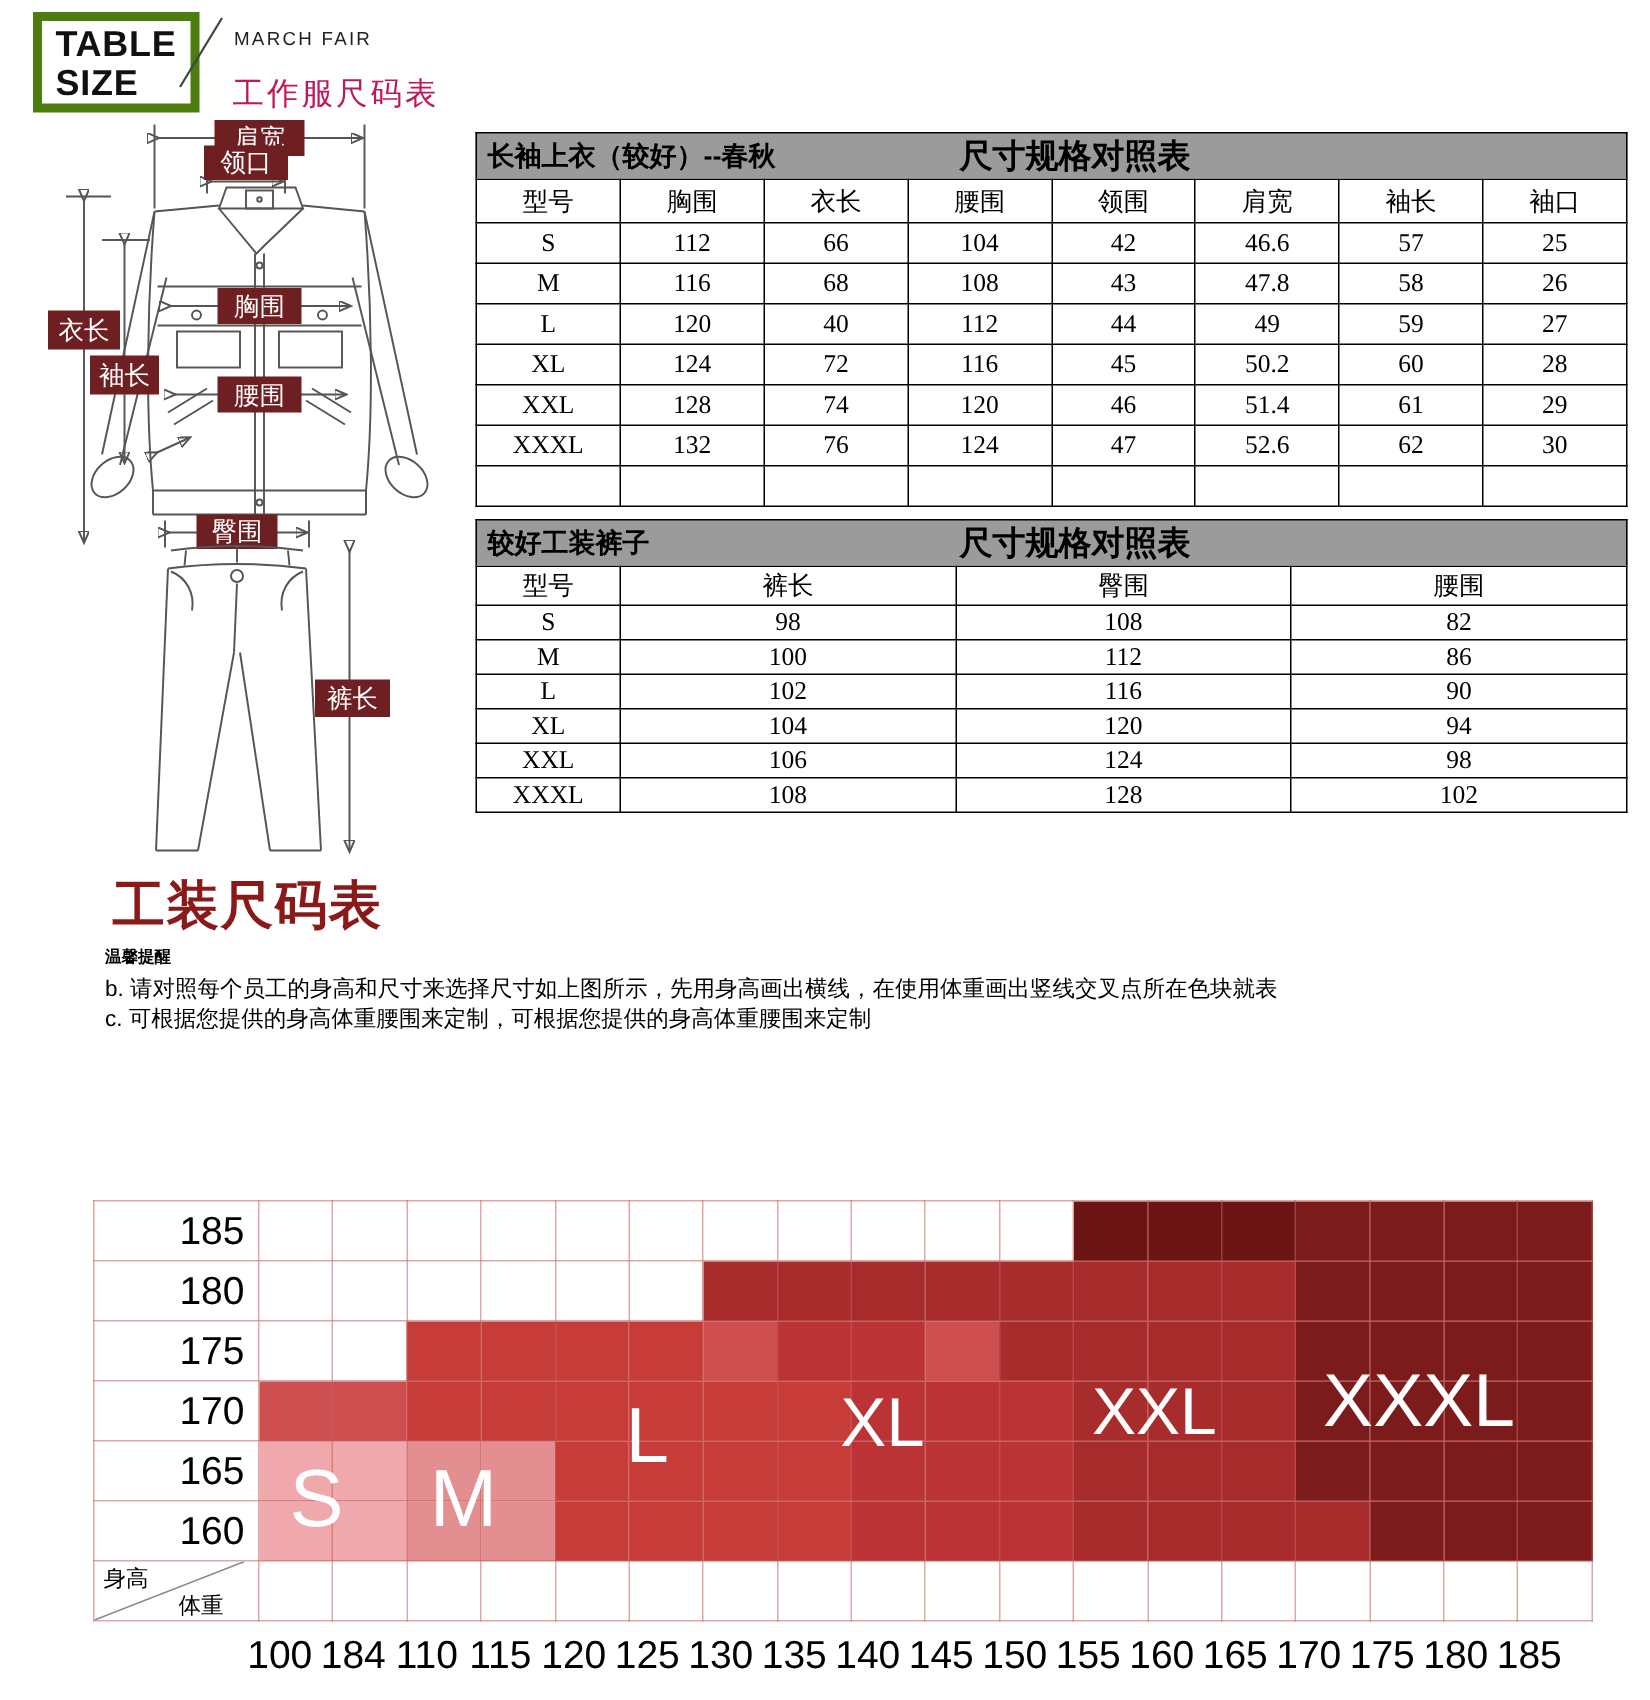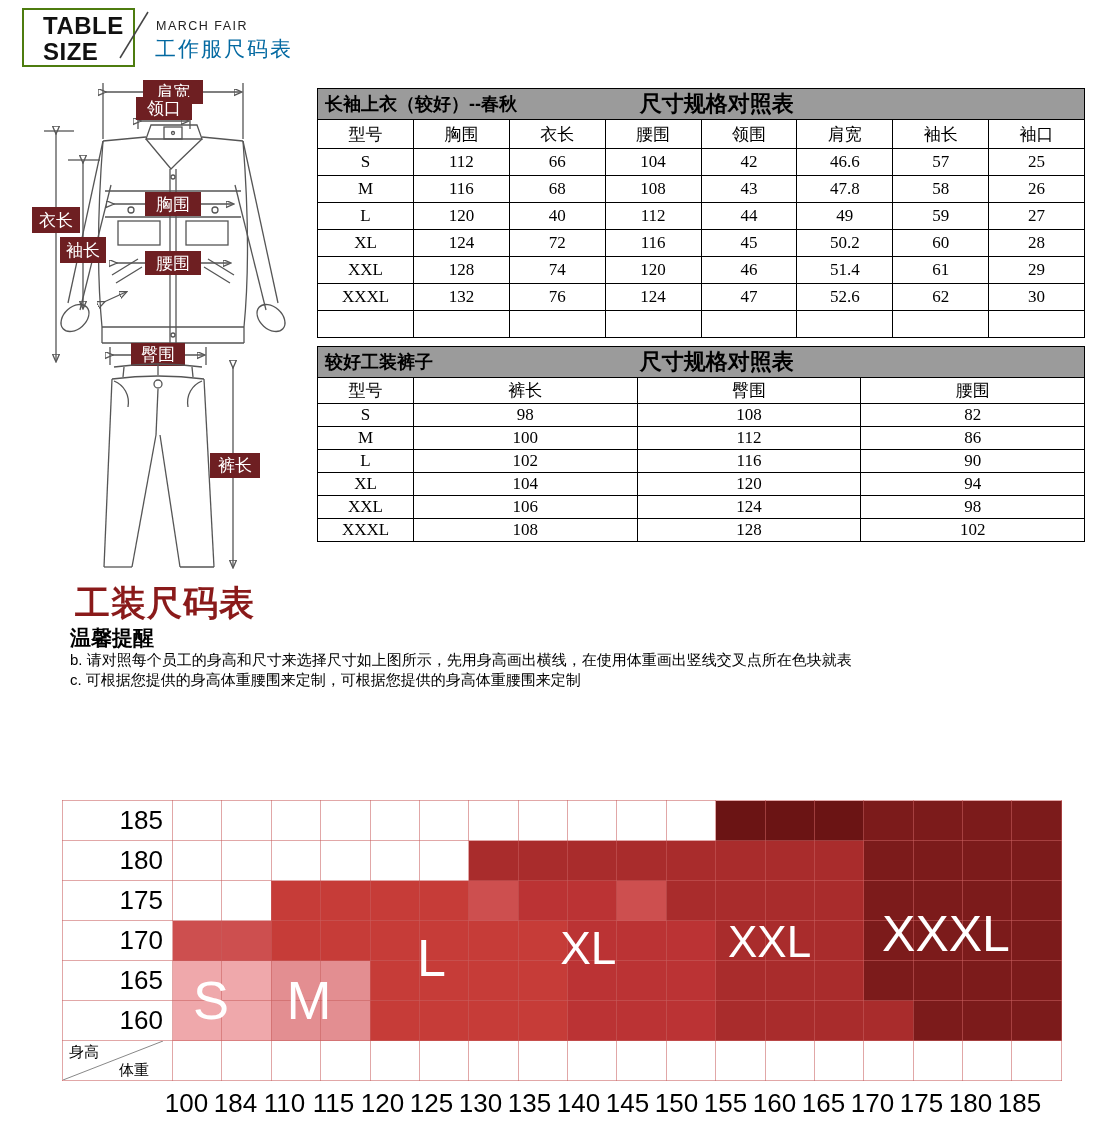--- a/index.html
+++ b/index.html
@@ -1,24 +1,24 @@
 <!DOCTYPE html>
 <html><head>
 <meta charset="utf-8">
 <style>
   html,body{margin:0;padding:0;background:#fff;}
   .page{position:relative;width:1100px;height:1133px;background:#fff;overflow:hidden;
         font-family:"Liberation Sans",sans-serif;color:#111;}
 
   
-  .logo-box{position:absolute;left:22px;top:8px;width:90px;height:52px;border:2px solid #4d7c0f;
-            font-size:24px;font-weight:600;line-height:26px;padding:3px 0 0 19px;letter-spacing:.5px;color:#111;}
+  .logo-box{position:absolute;left:22px;top:8px;width:90px;height:52px;border:6px solid #4d7c0f;
+            font-size:24px;font-weight:600;line-height:26px;padding:3px 0 0 9px;letter-spacing:.5px;color:#111;}
   .slash-svg{position:absolute;left:112px;top:6px;}
   .brand-name{position:absolute;left:156px;top:19px;font-size:12.5px;letter-spacing:1.5px;color:#222;}
-  .brand-sub{position:absolute;left:155px;top:35px;font-size:21px;letter-spacing:2px;color:#0369a1;}
+  .brand-sub{position:absolute;left:155px;top:48px;font-size:21px;letter-spacing:2px;color:#be185d;}
 
   
   .diagram{position:absolute;left:18px;top:75px;}
   .diagram path,.diagram line,.diagram ellipse,.diagram rect.ln,.diagram circle{fill:none;stroke:#555;stroke-width:1.3;}
   .diagram rect.tag{fill:#6e1f22;stroke:none;}
   .diagram text{fill:#fff;font-size:17px;font-family:"Liberation Sans",sans-serif;text-anchor:middle;}
 
   
   .tbl{position:absolute;left:317px;width:768px;}
   #jacket-table{top:88px;}
@@ -33,21 +33,21 @@
   #jacket-table td{height:26px;}
   #jacket-table tr.hdr td{height:28px;}
   #pants-table td{height:22px;}
   #pants-table tr.hdr td{height:25px;}
   .tbl td.c0{width:95px;}
   tr.empty td{height:22px;}
 
   
   .section-title{position:absolute;left:75px;top:580px;font-size:35px;font-weight:bold;color:#8a1a1a;letter-spacing:1px;}
   .notes{position:absolute;left:70px;top:628px;width:980px;font-size:15px;line-height:20px;color:#000;}
-  .notes-title{font-weight:bold;font-size:21px;margin-bottom:2px;}
+  .notes-title{font-weight:bold;font-size:11px;margin-bottom:2px;}
   .note-line{white-space:nowrap;}
   .note-line.indent-1{padding-left:21px;}
 
   
   .chart{position:absolute;left:62px;top:800px;width:1000px;height:330px;}
   .chart-table{border-collapse:collapse;table-layout:fixed;border:1px solid #c97c7c;}
   .chart-table td{border:1px solid rgba(201,95,95,.55);padding:0;height:39px;}
   .chart-table td.cell{width:49px;}
   .chart-table td.ytick{width:100px;text-align:right;padding-right:9px;font-size:26px;color:#000;
                         font-family:"Liberation Sans",sans-serif;}

